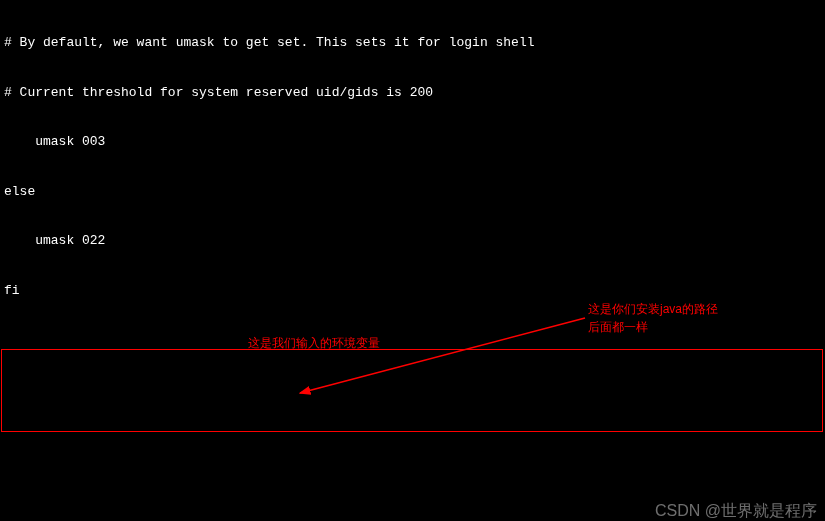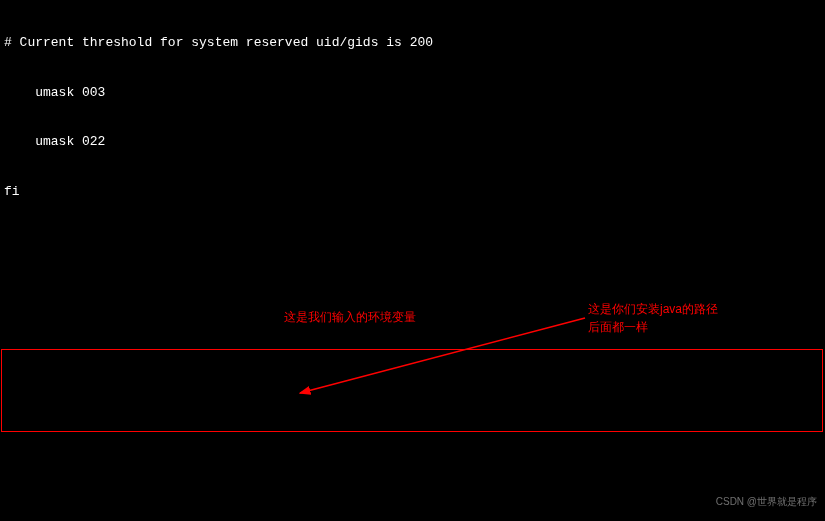--- a/index.html
+++ b/index.html
@@ -33,34 +33,36 @@
       line-height: 18px;
       pointer-events: none;
       white-space: nowrap;
     }
     .arrow-svg {
       position: absolute;
       pointer-events: none;
     }
     .watermark {
       position: absolute;
-      bottom: 11px;
+      bottom: 2px;
       right: 8px;
       color: rgba(200,200,200,0.55);
       font-family: "Microsoft YaHei", sans-serif;
-      font-size: 10px;
+      font-size: 16px;
       pointer-events: none;
     }
   </style>
 </head>
 <body>
 
 <div class="terminal">
+  <span class="line"># By default, we want umask to get set. This sets it for login shell</span>
   <span class="line"># Current threshold for system reserved uid/gids is 200</span>
   <span class="line">    umask 003</span>
+  <span class="line">else</span>
   <span class="line">    umask 022</span>
   <span class="line">fi</span>
   <span class="line"></span>
   
   
   
   
   
   
   
@@ -71,21 +73,21 @@
   
   
   
   
   
   
 </div>
 
 <div class="annotation-box" style="left:1px; top:349px; width:822px; height:83px;"></div>
 
-<div class="annotation-text" style="left:248px; top:308px;margin-left:36px;">这是我们输入的环境变量</div>
+<div class="annotation-text" style="left:248px; top:334px;">这是我们输入的环境变量</div>
 
 <div class="annotation-text" style="left:588px; top:300px;">
   <span>这是你们安装java的路径</span><br>
   <span>后面都一样</span>
 </div>
 
 <svg class="arrow-svg" style="left:0; top:0;" width="825" height="521">
   <defs>
     <marker id="arrowhead" markerWidth="8" markerHeight="6" refX="7" refY="3" orient="auto">
       <polygon points="0 0, 8 3, 0 6" fill="#ff0000"></polygon>

